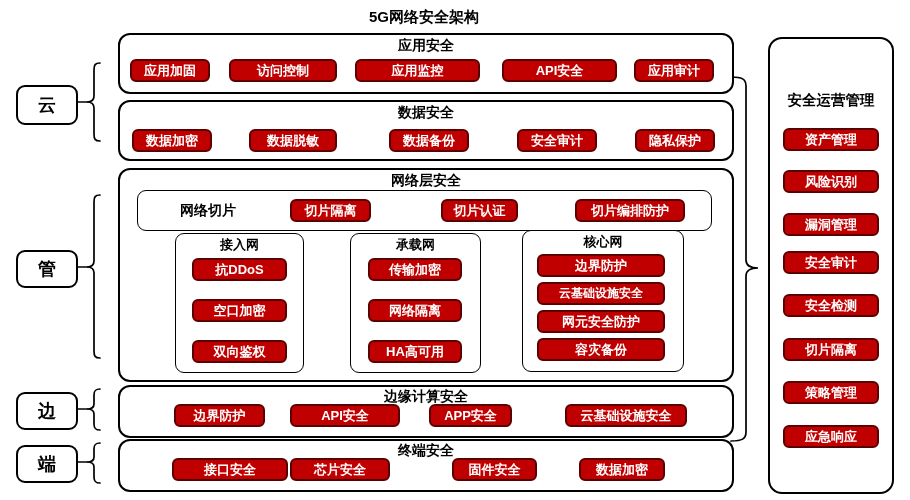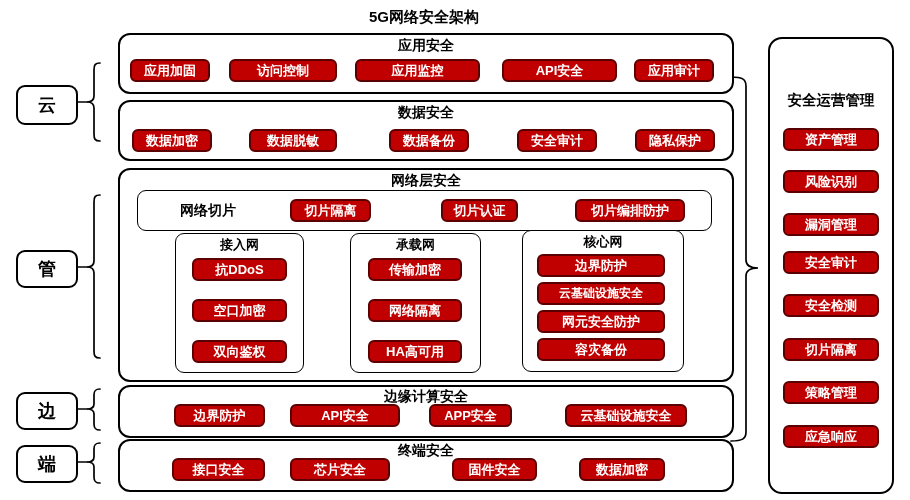--- a/index.html
+++ b/index.html
@@ -115,21 +115,21 @@
   <div class="box" style="left:118px;top:385px;width:612px;height:49px;">
     <div class="hdr" style="top:1px;">边缘计算安全</div>
     <div class="chip" style="left:54px;top:17px;width:91px;">边界防护</div>
     <div class="chip" style="left:170px;top:17px;width:110px;">API安全</div>
     <div class="chip" style="left:309px;top:17px;width:83px;">APP安全</div>
     <div class="chip" style="left:445px;top:17px;width:122px;">云基础设施安全</div>
   </div>
 
   <div class="box" style="left:118px;top:439px;width:612px;height:49px;">
     <div class="hdr" style="top:1px;">终端安全</div>
-    <div class="chip" style="left:52px;top:17px;width:93px;">接口安全</div>
+    <div class="chip" style="left:52px;top:17px;width:116px;">接口安全</div>
     <div class="chip" style="left:170px;top:17px;width:100px;">芯片安全</div>
     <div class="chip" style="left:332px;top:17px;width:85px;">固件安全</div>
     <div class="chip" style="left:459px;top:17px;width:86px;">数据加密</div>
   </div>
 
   <div class="ops">
     <div class="ops-title">安全运营管理</div>
     <div class="chip" style="left:13px;top:89px;width:96px;">资产管理</div>
     <div class="chip" style="left:13px;top:131px;width:96px;">风险识别</div>
     <div class="chip" style="left:13px;top:174px;width:96px;">漏洞管理</div>

